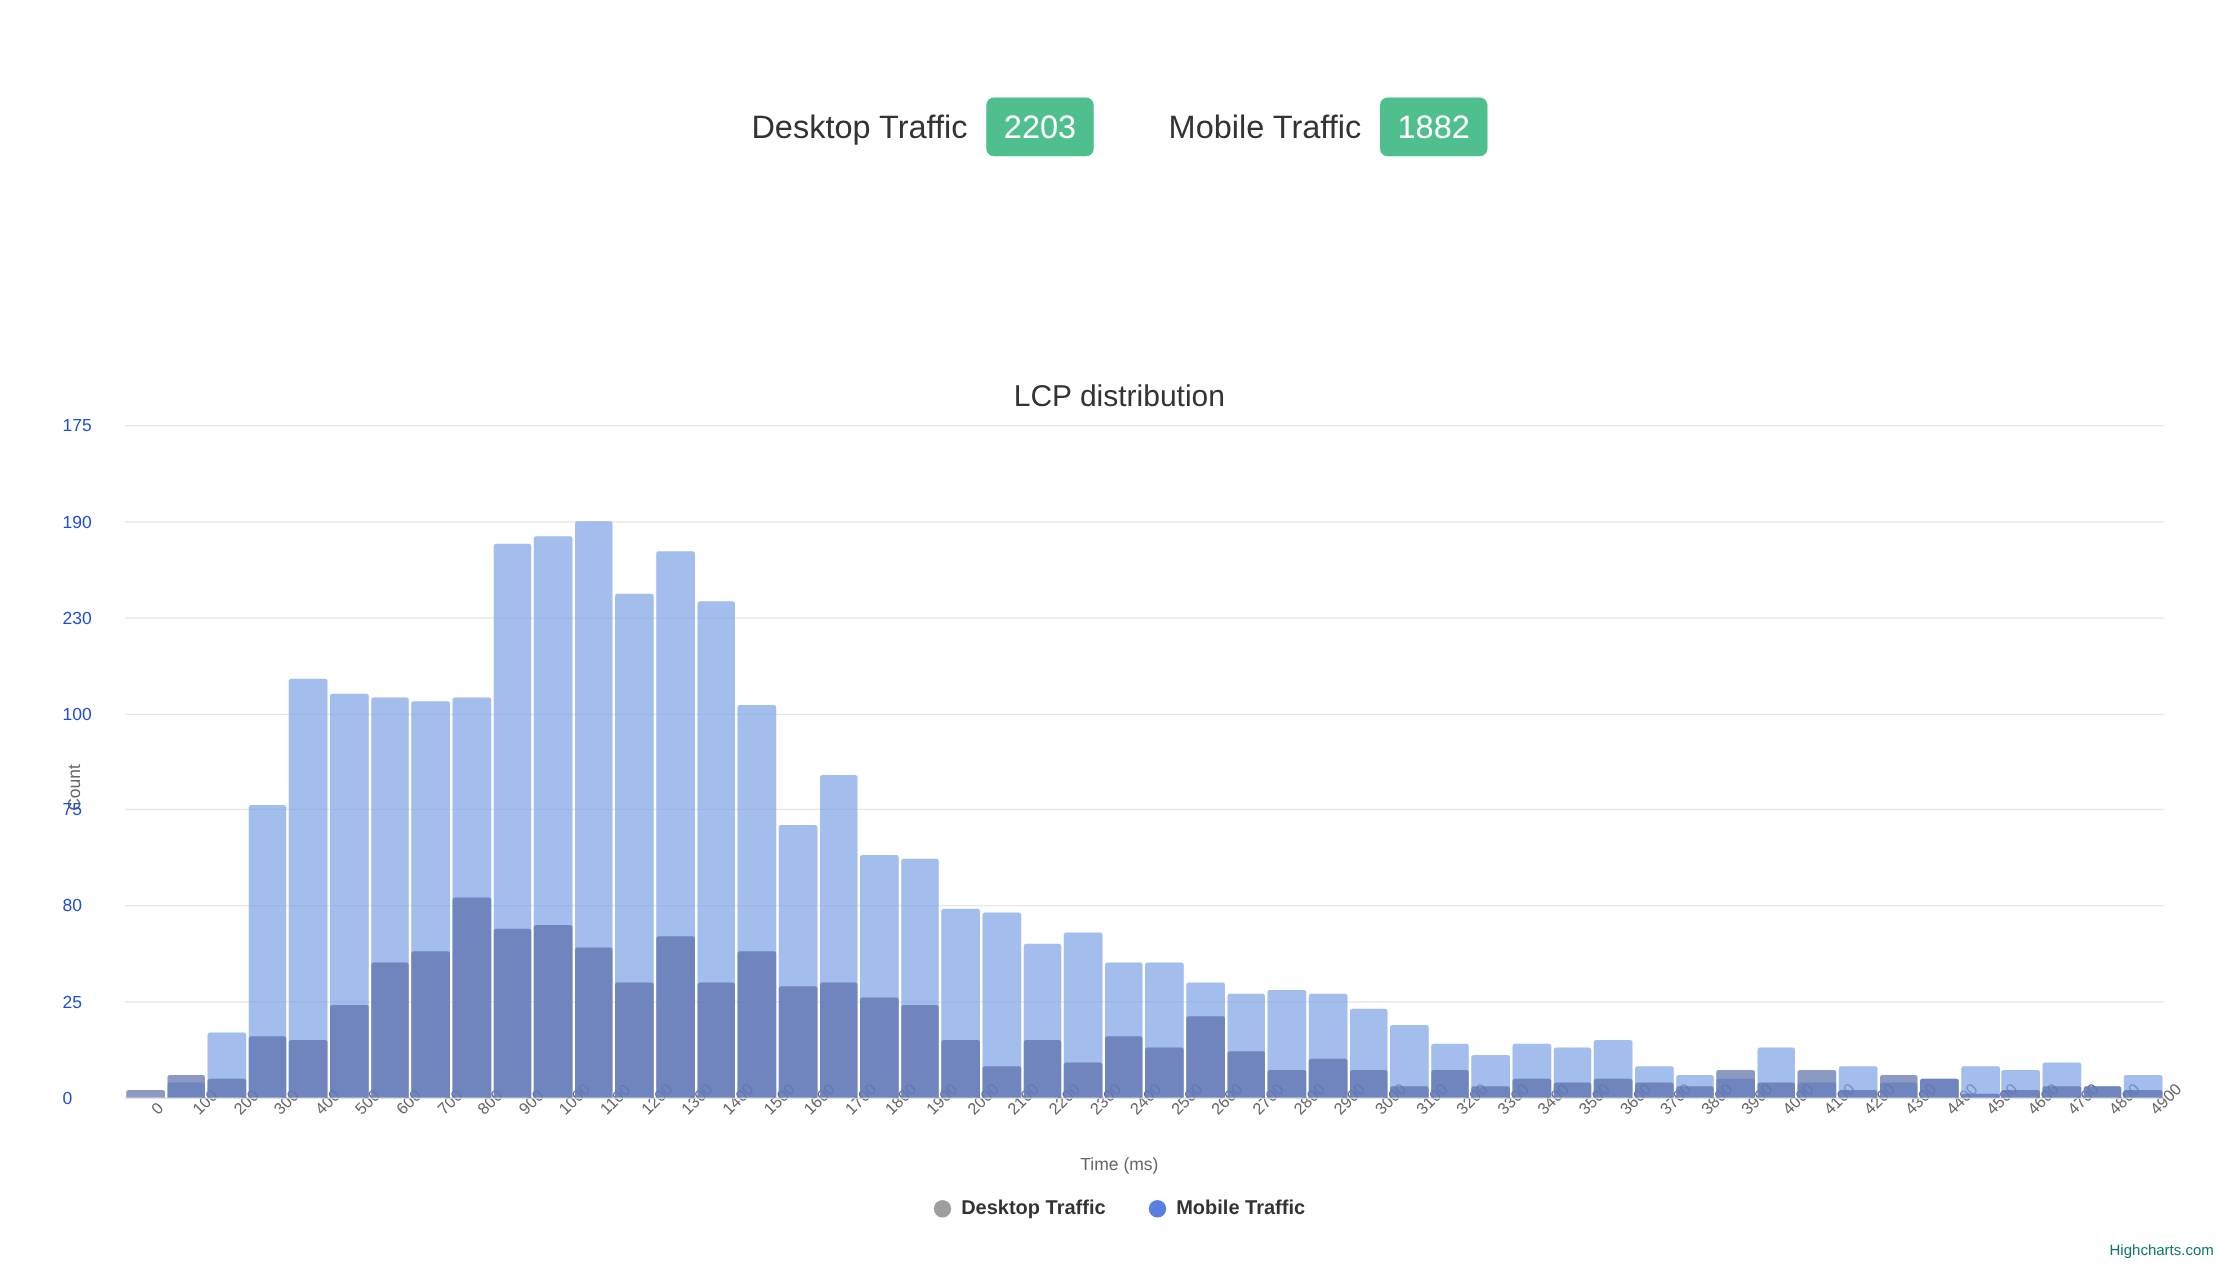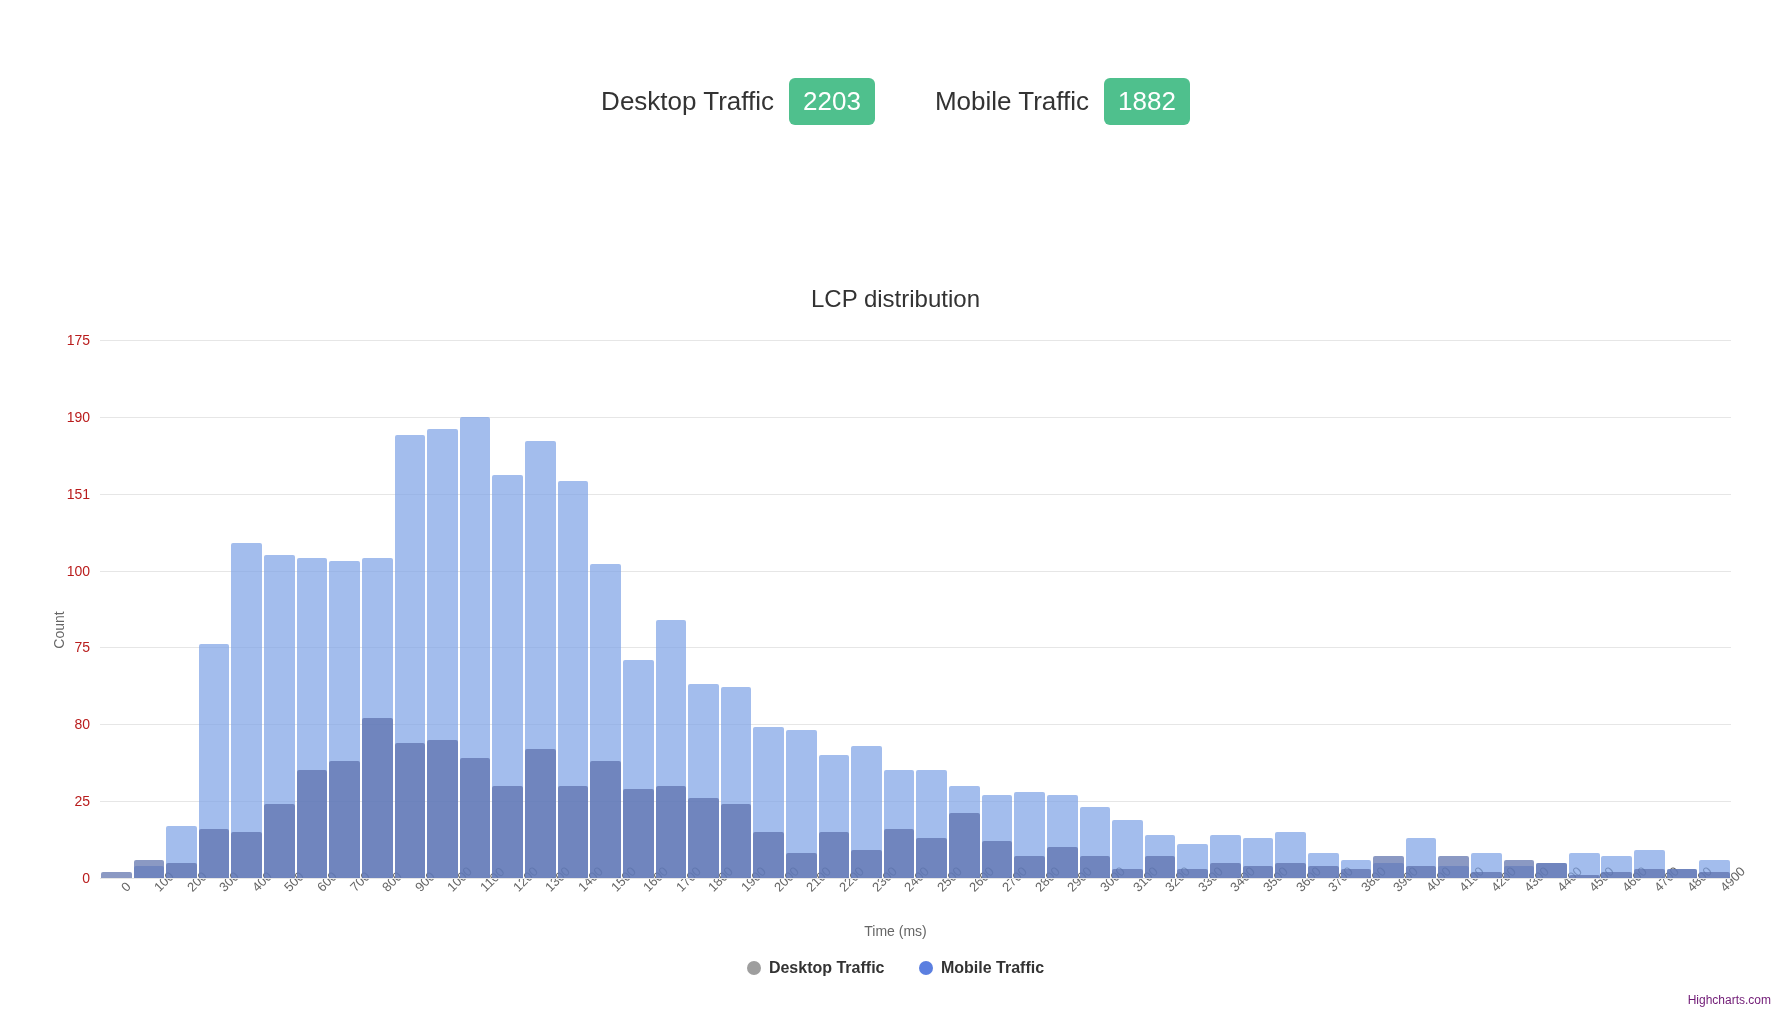--- a/index.html
+++ b/index.html
@@ -54,42 +54,41 @@
     position: absolute;
     left: 0;
     right: 0;
     top: 240px;
     bottom: 0;
   }
   .chart-title {
     text-align: center;
     font-size: 24px;
     color: #333;
-    margin-top: 45px;
+    margin-top: 64px;
   }
   .plot {
     position: absolute;
     left: 100px;
     right: 60px;
     top: 100px;
     bottom: 140px;
     border-bottom: 1px solid #ccc;
   }
   .gridline {
     position: absolute;
     left: 0; right: 0;
     border-top: 1px solid #e6e6e6;
   }
   .y-tick {
     position: absolute;
     left: -50px;
     width: 40px;
-    text-align: right;
     font-size: 14px;
-    color: #b91c1c;
+    color: #1d4ed8;
     transform: translateY(-50%);
   }
   .y-axis-label {
     position: absolute;
     left: 40px;
     top: 50%;
     transform: translateY(-50%) rotate(-90deg);
     transform-origin: center;
     font-size: 14px;
     color: #666;
@@ -145,21 +144,21 @@
     width: 14px; height: 14px; border-radius: 50%;
     display: inline-block;
   }
   .legend .dot.desktop { background: #9e9e9e; }
   .legend .dot.mobile  { background: #5b7fe0; }
   .credits {
     position: absolute;
     right: 20px;
     bottom: 12px;
     font-size: 12px;
-    color: #701a75;
+    color: #0f766e;
   }
 </style>
 </head>
 <body>
 
 <div class="page">
 
 
   <div class="metrics-row">
     <div class="metric">
@@ -434,21 +433,21 @@
         <div class="y-tick" style="top: 100%;">0</div>
         <div class="gridline" style="top: 85.7143%;"></div>
         <div class="y-tick" style="top: 85.7143%;">25</div>
         <div class="gridline" style="top: 71.4286%;"></div>
         <div class="y-tick" style="top: 71.4286%;">80</div>
         <div class="gridline" style="top: 57.1429%;"></div>
         <div class="y-tick" style="top: 57.1429%;">75</div>
         <div class="gridline" style="top: 42.8571%;"></div>
         <div class="y-tick" style="top: 42.8571%;">100</div>
         <div class="gridline" style="top: 28.5714%;"></div>
-        <div class="y-tick" style="top: 28.5714%;">151</div>
+        <div class="y-tick" style="top: 28.5714%;">230</div>
         <div class="gridline" style="top: 14.2857%;"></div>
         <div class="y-tick" style="top: 14.2857%;">190</div>
         <div class="gridline" style="top: 0%;"></div>
         <div class="y-tick" style="top: 0%;">175</div>
       </div>
 
     <div class="x-axis-label" id="xAxisLabel" style="bottom: 80px; margin-top: 32px;">Time (ms)</div>
 
     <div class="legend" id="legend" style="bottom: 40px;">
       <span class="item">

